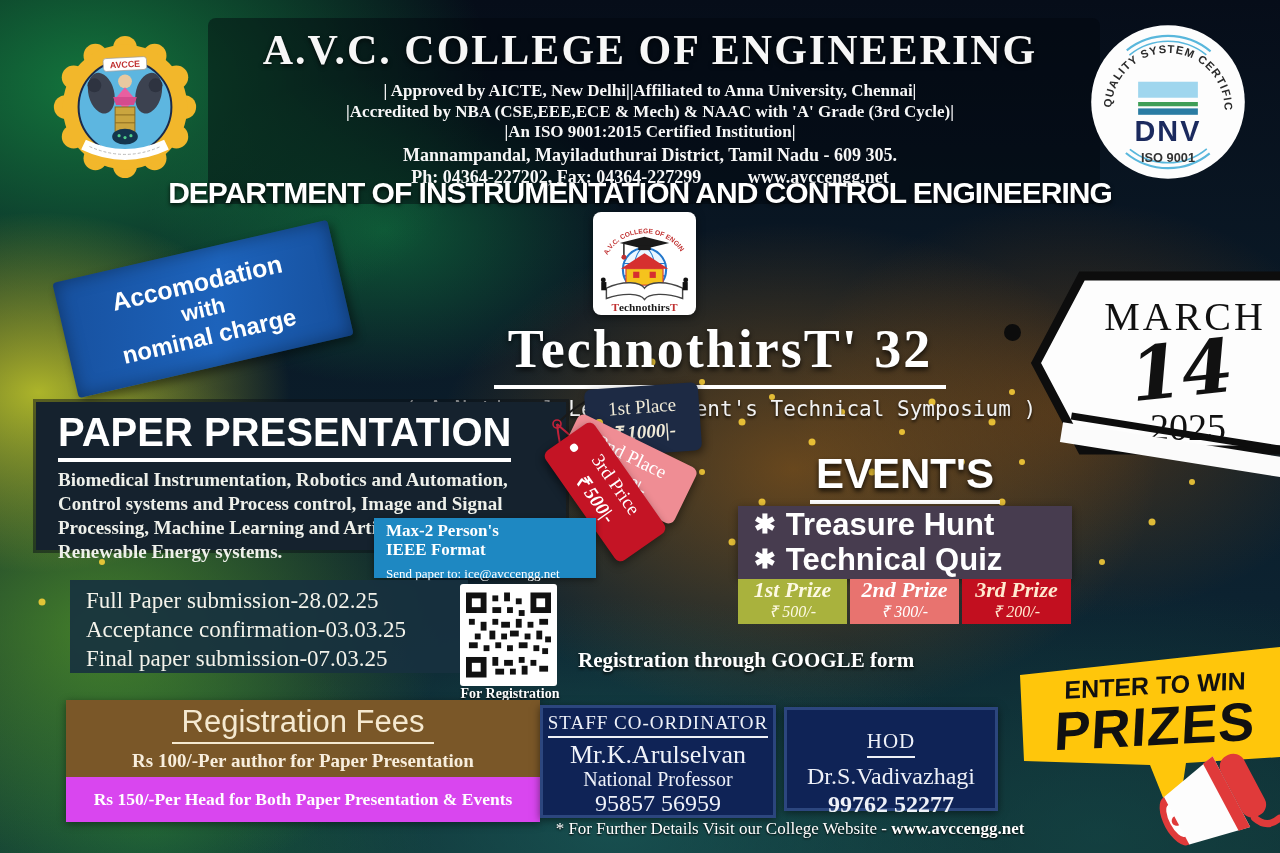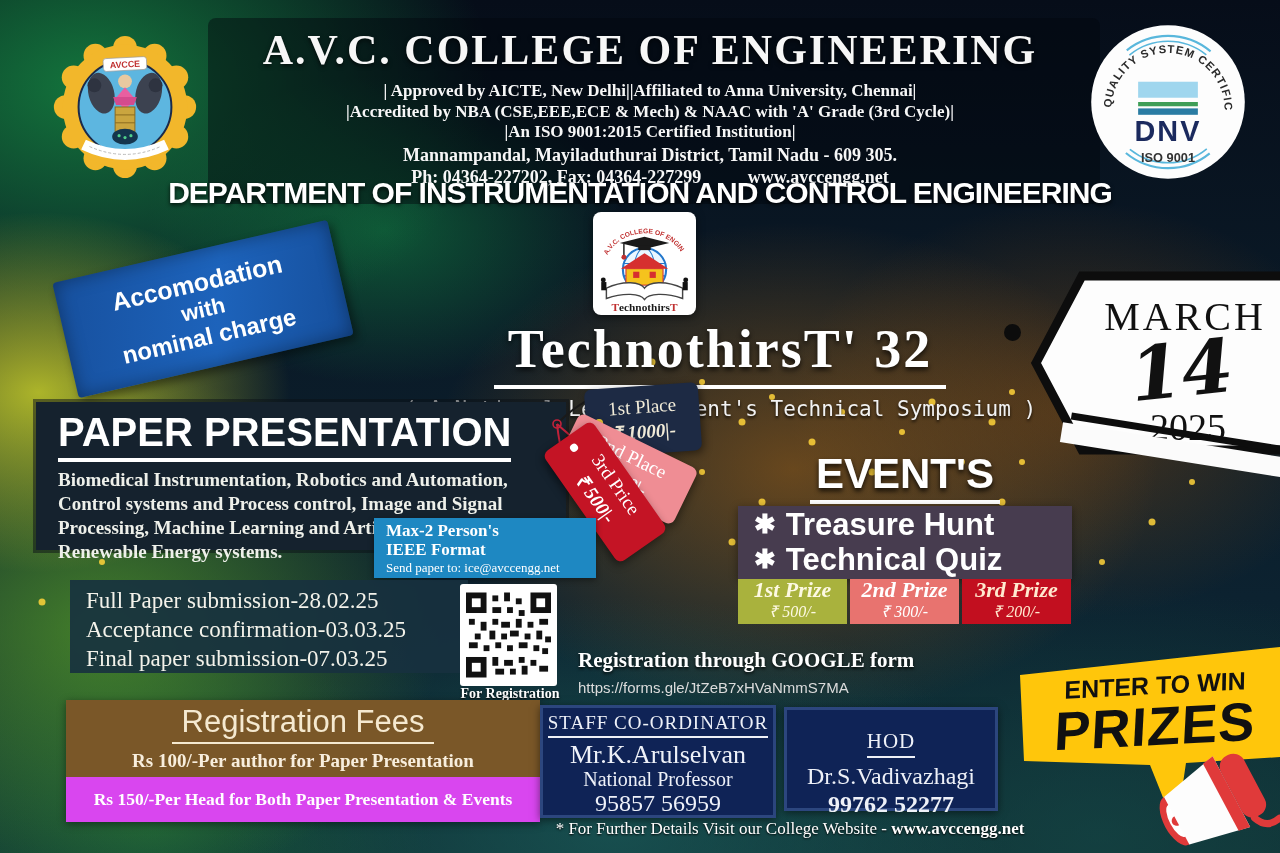--- a/index.html
+++ b/index.html
@@ -71,21 +71,21 @@
   .price-tag .pt-label { font-size:19px; }
   .price-tag .pt-amount { font-size:19px; font-style:italic; font-weight:bold; }
   .tag-1 { left:586px; top:386px; width:114px; height:68px; background:#1d2a44; color:#f2ecd9; transform:rotate(-4deg); }
   .tag-2 { left:560px; top:438px; width:132px; height:62px; background:#ef8d94; color:#fff; transform:rotate(26deg); }
   .tag-3 { left:538px; top:462px; width:134px; height:60px; background:#c41425; color:#fff; transform:rotate(55deg); }
   .hole { width:8px; height:8px; border-radius:50%; position:absolute; left:9px; top:50%; margin-top:-4px; }
   .tag-1 .hole { background:#e9c43a; } .tag-2 .hole, .tag-3 .hole { background:#fff; }
   .max2-box { position:absolute; left:374px; top:518px; width:222px; height:60px; background:#1e88c2;
     color:#fff; padding:4px 10px 0 12px; box-shadow:0 2px 6px rgba(0,0,0,.4); }
   .max2-box .m1, .max2-box .m2 { font-size:17px; font-weight:bold; line-height:1.1; }
-  .max2-box .m3 { font-size:13px; margin-top:1px; }
+  .max2-box .m3 { font-size:13px; margin-top:7px; }
   .deadline-box { position:absolute; left:70px; top:580px; width:398px; height:93px;
     background:rgba(23,49,63,0.9); color:#f3f2ea; font-size:23px; padding:6px 10px 0 16px; line-height:1.27; }
   .qr-box { position:absolute; left:460px; top:584px; width:97px; height:102px; background:#fff;
     padding:6px; border-radius:3px; }
   .qr-caption { position:absolute; left:448px; top:686px; width:124px; text-align:center;
     color:#fff; font-weight:bold; font-size:14px; text-shadow:0 1px 2px #000; }
   .gform { position:absolute; left:578px; top:648px; color:#fff; }
   .gform .g1 { font-size:21px; font-weight:bold; text-shadow:0 2px 3px rgba(0,0,0,.8); }
   .gform .g2 { font-family:"Liberation Sans", sans-serif; font-size:15px; color:#dcdcdc; margin-top:6px; }
   .events-title-wrap { position:absolute; left:790px; top:450px; width:230px; text-align:center; }
@@ -349,21 +349,20 @@
           <rect x="10" y="26" width="3" height="2"></rect>
         <rect x="15" y="26" width="2" height="2"></rect>
           <rect x="19" y="25" width="2" height="3"></rect>
       </g>
     </svg>
   </div>
   <div class="qr-caption">For Registration</div>
 
   <div class="gform">
     <div class="g1">Registration through GOOGLE form</div>
-    <div class="g2">https://forms.gle/JtZeB7xHVaNmmS7MA</div>
   </div>
 
   <div class="events-title-wrap">
     <div class="events-title">EVENT'S</div>
   </div>
   <div class="events-box">
     <div class="ev-row">
       <span class="ast">✱</span><span>Treasure Hunt</span>
     </div>
     <div class="ev-row">

